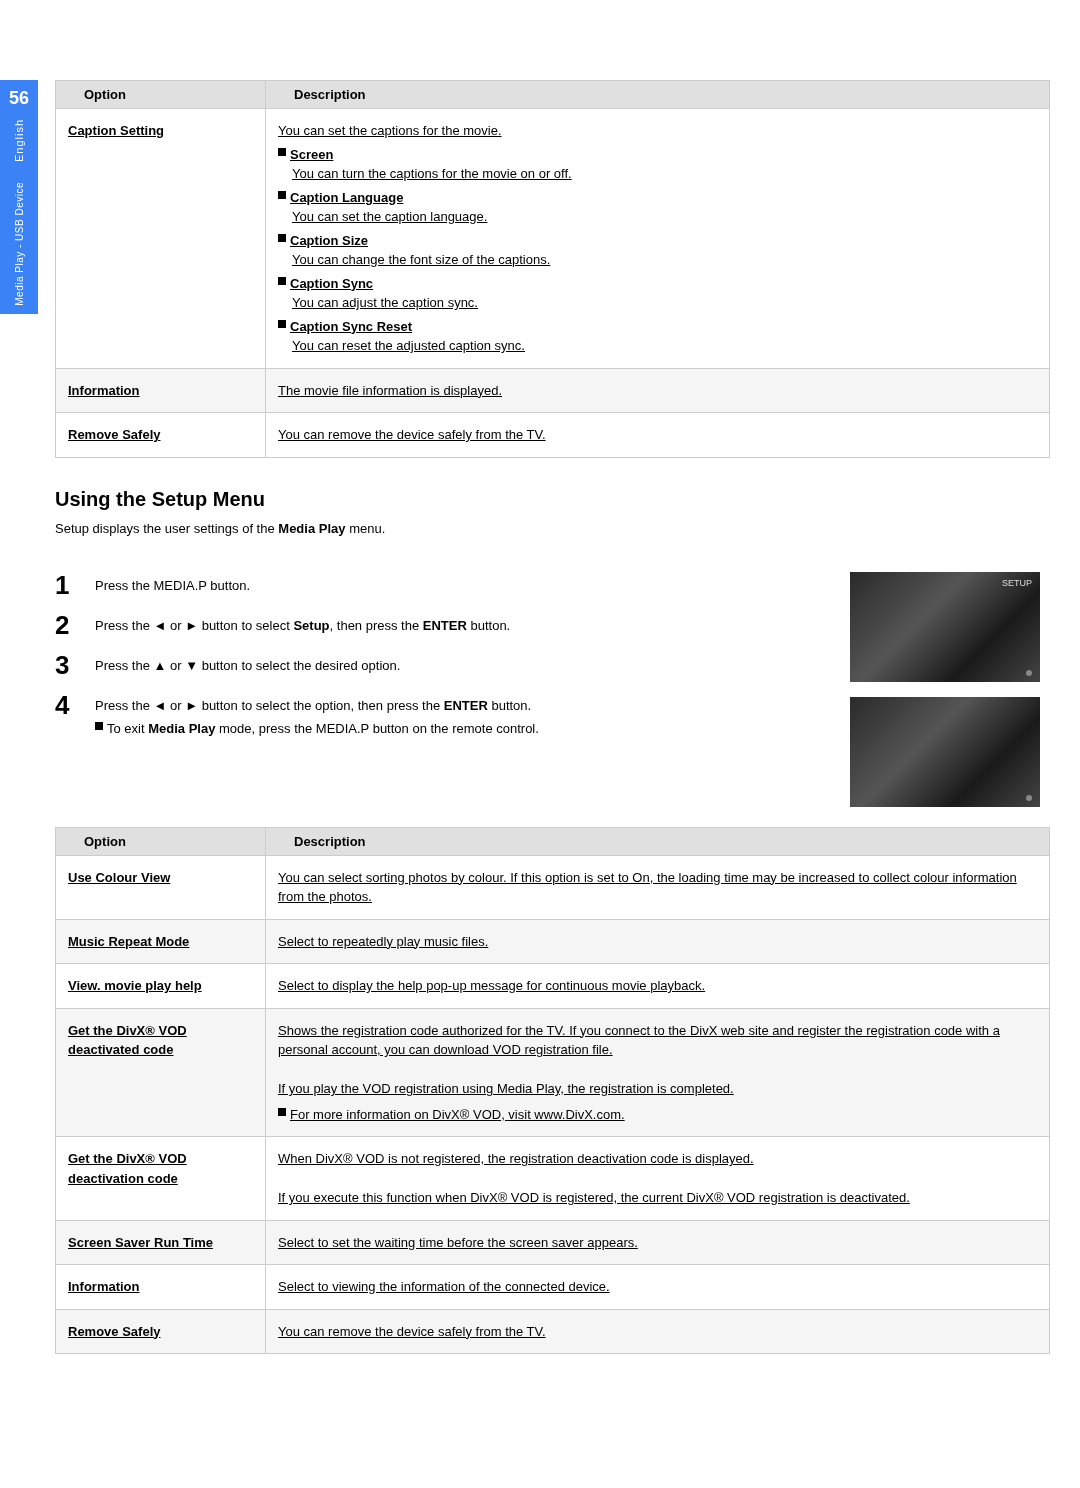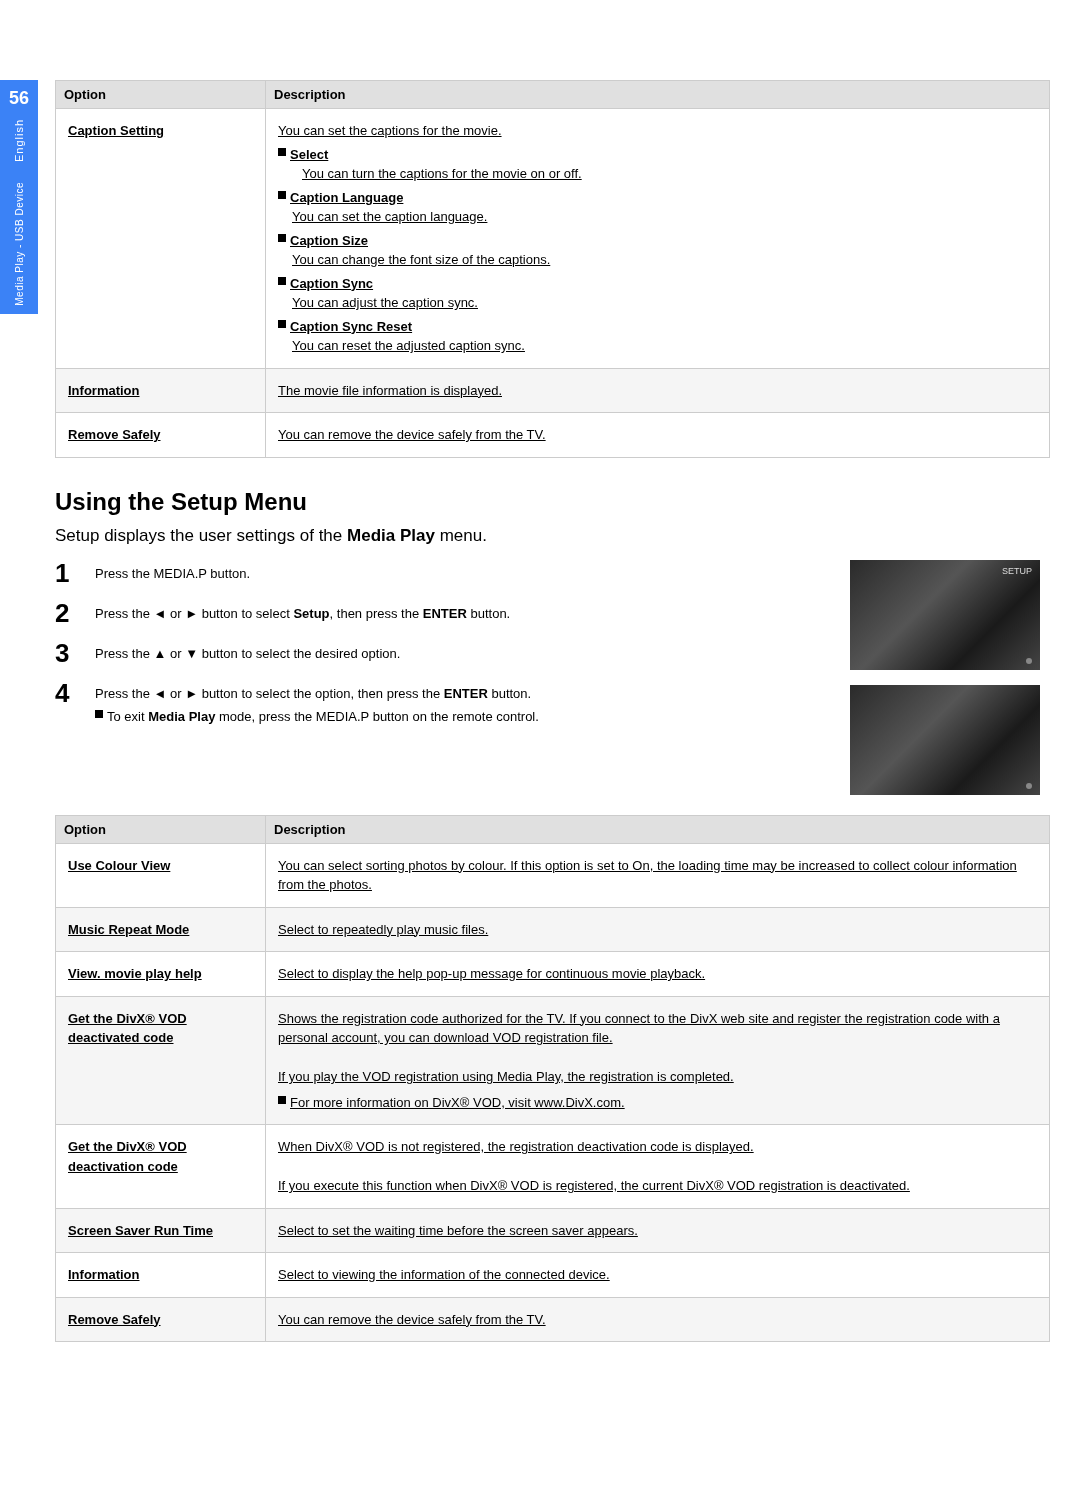--- a/index.html
+++ b/index.html
@@ -60,21 +60,21 @@
     
     table {
       width: 100%;
       border-collapse: collapse;
       margin-bottom: 30px;
     }
     thead tr {
       background: #e0e0e0;
     }
     thead th {
-      padding: 6px 8px;
+      padding: 6px 28px;
       text-align: left;
       font-weight: bold;
       font-size: 13px;
       border: 1px solid #ccc;
     }
     tbody tr {
       border: 1px solid #ccc;
       vertical-align: top;
     }
     tbody tr:nth-child(even) {
@@ -107,28 +107,28 @@
       display: flex;
       align-items: flex-start;
       margin-top: 4px;
     }
     .bullet-row .bullet-marker {
       margin-top: 3px;
     }
 
     
     .section-heading {
-      font-size: 24px;
+      font-size: 20px;
       font-weight: bold;
       margin-bottom: 10px;
       margin-top: 22px;
     }
     .section-intro {
-      font-size: 17px;
-      margin-bottom: 14px;
+      font-size: 13px;
+      margin-bottom: 36px;
     }
     .section-intro strong {
       font-weight: bold;
     }
 
     
     .steps-container {
       display: flex;
       gap: 20px;
       margin-bottom: 20px;
@@ -214,22 +214,22 @@
       <tr>
         <th class="option-col">Option</th>
         <th class="desc-col">Description</th>
       </tr>
     </thead>
     <tbody id="first-table-body">
     <tr>
           <td class="option-col">Caption Setting</td>
           <td class="desc-col"><span>You can set the captions for the movie.</span><div class="bullet-row">
               <span class="bullet-marker"></span>
-              <span><strong>Select</strong></span>
-            </div><div style="margin-left: 24px;">You can turn the captions for the movie on or off.</div><div class="bullet-row">
+              <span><strong>Screen</strong></span>
+            </div><div style="margin-left: 14px;">You can turn the captions for the movie on or off.</div><div class="bullet-row">
               <span class="bullet-marker"></span>
               <span><strong>Caption Language</strong></span>
             </div><div style="margin-left: 14px;">You can set the caption language.</div><div class="bullet-row">
               <span class="bullet-marker"></span>
               <span><strong>Caption Size</strong></span>
             </div><div style="margin-left: 14px;">You can change the font size of the captions.</div><div class="bullet-row">
               <span class="bullet-marker"></span>
               <span><strong>Caption Sync</strong></span>
             </div><div style="margin-left: 14px;">You can adjust the caption sync.</div><div class="bullet-row">
               <span class="bullet-marker"></span>

